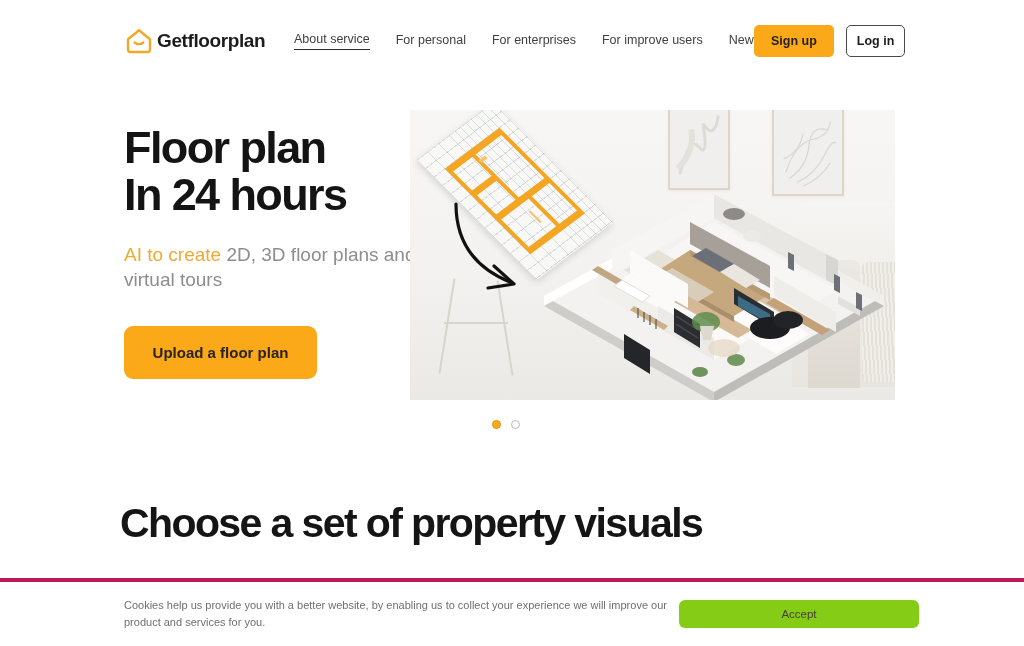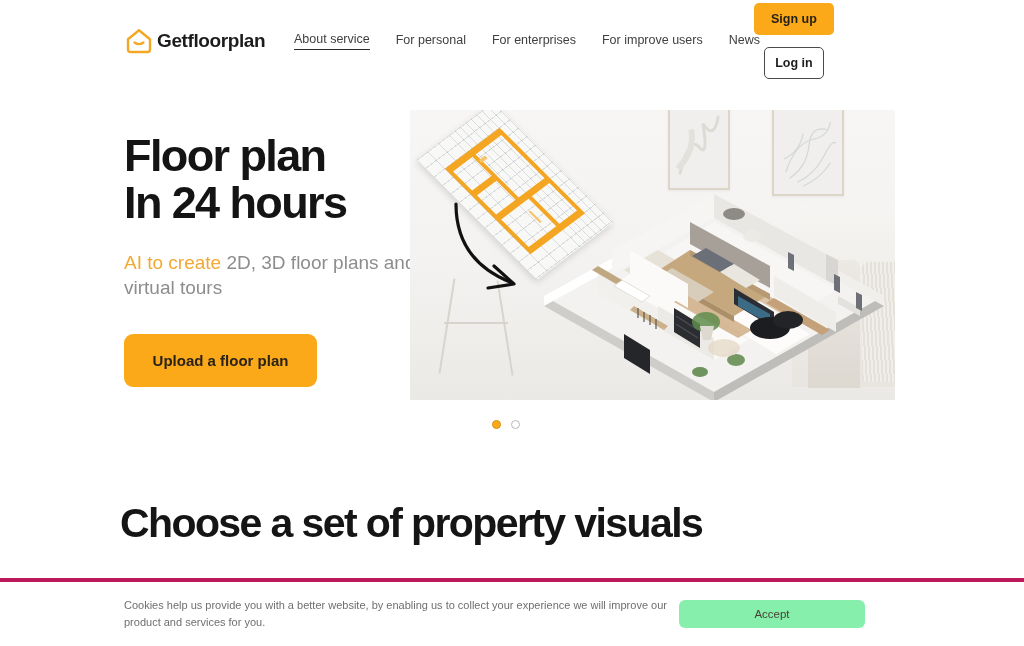--- a/index.html
+++ b/index.html
@@ -62,21 +62,20 @@
   .nav-link.active {
     border-bottom: 1.5px solid #2a2a2a;
   }
 
   .header-actions {
     position: absolute;
     left: 754px;
     display: flex;
     align-items: center;
     gap: 12px;
-    flex-direction: column;
   }
   .btn-signup {
     background: #FBA919;
     color: #231f1a;
     border: none;
     border-radius: 5px;
     font-family: inherit;
     font-size: 12.5px;
     font-weight: bold;
     padding: 9px 17px;
@@ -101,21 +100,20 @@
     top: 124px;
     width: 300px;
   }
   .hero-title {
     font-size: 45px;
     line-height: 47px;
     font-weight: bold;
     letter-spacing: -1.6px;
     color: #141414;
     white-space: pre-line;
-    margin-top: 8px;
   }
   .hero-sub {
     margin-top: 24px;
     font-size: 19px;
     line-height: 25px;
     color: #8d8d8d;
   }
   .hero-sub .accent { color: #F2A933; }
   .btn-upload {
     margin-top: 34px;
@@ -259,22 +257,22 @@
     position: absolute;
     left: 124px;
     width: 545px;
     font-size: 11px;
     line-height: 17px;
     color: #6f6f6f;
   }
   .cookie-accept {
     position: absolute;
     left: 679px;
-    width: 186px; height: 28px;
-    background: #86efac;
+    width: 240px; height: 28px;
+    background: #84cc16;
     border: none;
     border-radius: 6px;
     font-family: inherit;
     font-size: 11.5px;
     color: #4a4034;
     cursor: pointer;
   }
 </style>
 </head>
 <body>

